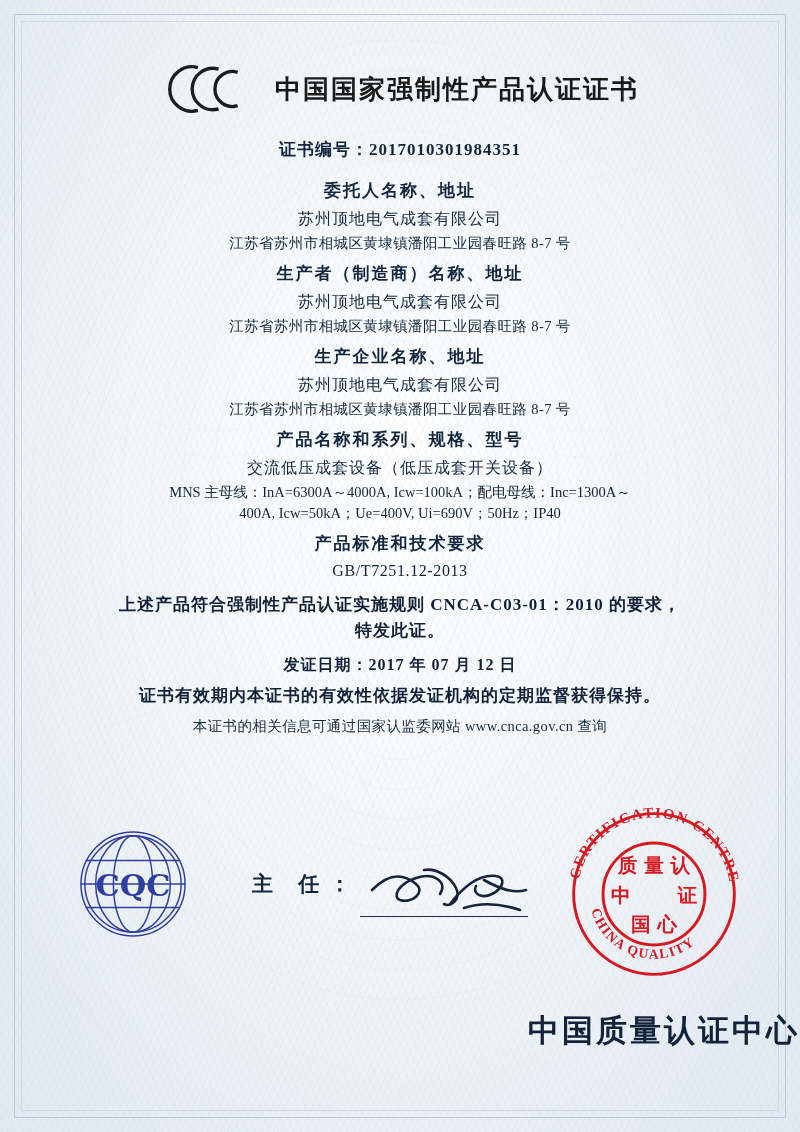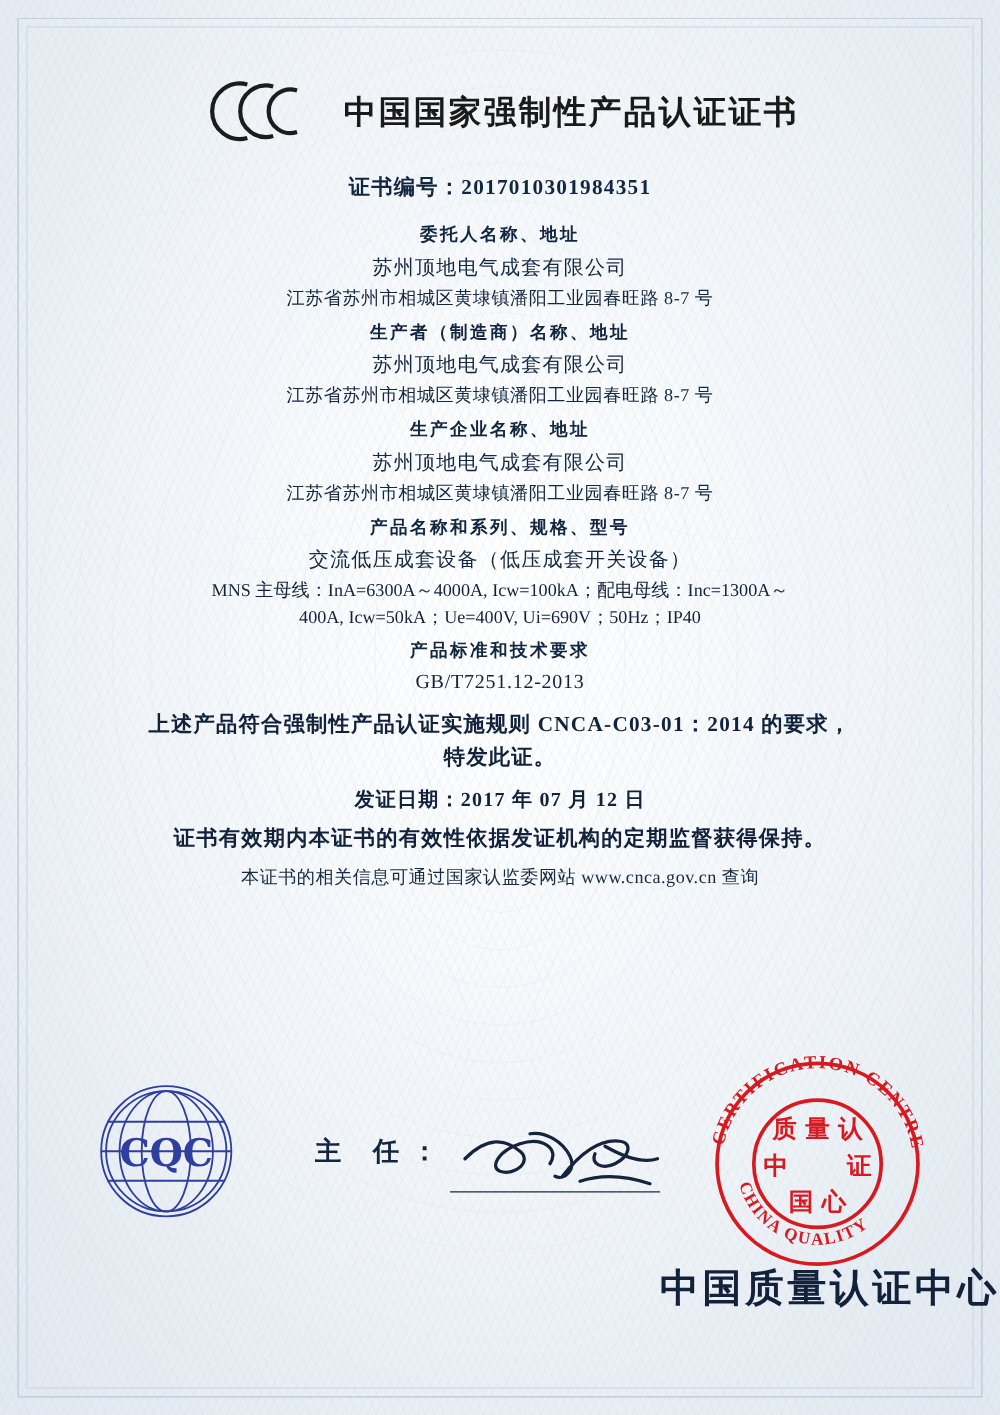--- a/index.html
+++ b/index.html
@@ -80,21 +80,21 @@
     font-size: 17px;
     font-weight: 700;
     letter-spacing: 1px;
     margin-bottom: 18px;
     color: #12263f;
   }
   .section {
     margin-bottom: 9px;
   }
   .sec-head {
-    font-size: 14px;
+    font-size: 17px;
     font-weight: 700;
     letter-spacing: 2px;
     margin-bottom: 7px;
     color: #12263f;
   }
   .sec-line {
     font-size: 16px;
     letter-spacing: 1px;
     margin-bottom: 4px;
     color: #13273f;
@@ -140,21 +140,21 @@
   }
   .website-note {
     font-size: 14.5px;
     letter-spacing: 0.4px;
     color: #17293f;
   }
 
   
   .sign-row {
     position: absolute;
-    top: 855px;
+    top: 818px;
     left: 0;
     width: 716px;
     height: 140px;
     padding-left: 12px;
   }
   .cqc-logo {
     position: absolute;
     left: 72px;
     top: 10px;
     width: 122px;
@@ -297,21 +297,21 @@
       <div class="spec-line">MNS 主母线：InA=6300A～4000A, Icw=100kA；配电母线：Inc=1300A～</div>
       <div class="spec-line">400A, Icw=50kA；Ue=400V, Ui=690V；50Hz；IP40</div>
     </div>
 
     <div class="section">
       <div class="sec-head">产品标准和技术要求</div>
       <div class="standard">GB/T7251.12-2013</div>
     </div>
 
     <div class="statement">
-      <div>上述产品符合强制性产品认证实施规则 CNCA-C03-01：2014 的要求，</div>
+      <div>上述产品符合强制性产品认证实施规则 CNCA-C03-01：2010 的要求，</div>
       <div>特发此证。</div>
     </div>
 
     <div class="dates">
       <span>发证日期：2017 年 07 月 12 日</span>
     </div>
 
     <div class="validity">证书有效期内本证书的有效性依据发证机构的定期监督获得保持。</div>
     <div class="website-note">本证书的相关信息可通过国家认监委网站 www.cnca.gov.cn 查询</div>
   </div>

